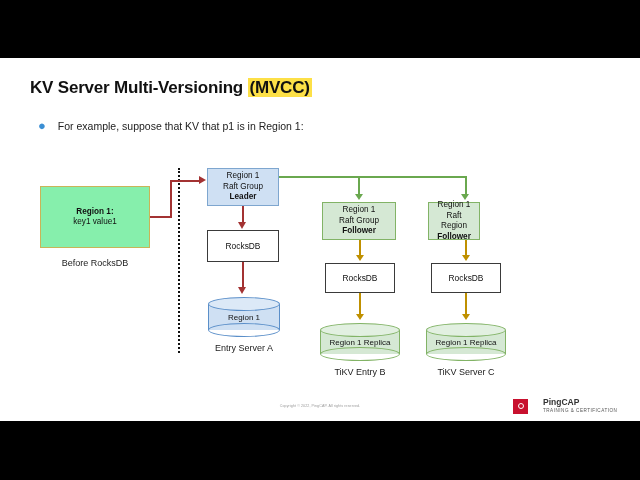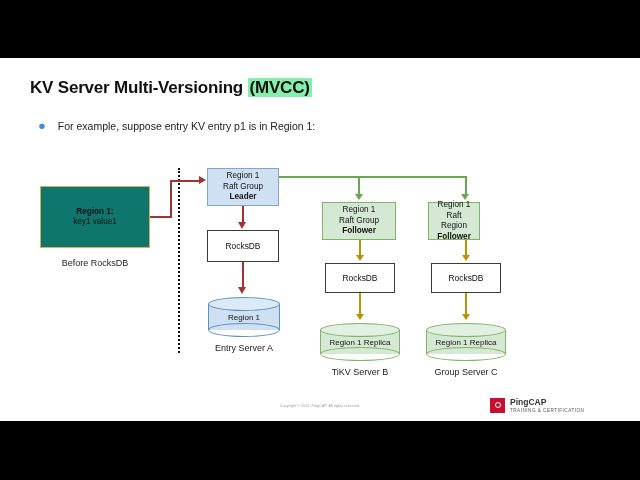--- a/index.html
+++ b/index.html
@@ -1,35 +1,35 @@
 <!DOCTYPE html>
 <html><head>
 <meta charset="utf-8">
 <style>
   html,body{margin:0;padding:0;background:#000;}
   body{width:640px;height:480px;overflow:hidden;font-family:"Liberation Sans",sans-serif;}
   #stage{position:relative;width:640px;height:480px;background:#000;}
   #slide{position:absolute;left:0;top:58px;width:640px;height:363px;background:#fff;}
 
   #title{position:absolute;left:30px;top:20px;font-size:17px;font-weight:bold;color:#111;letter-spacing:-.2px;white-space:nowrap;}
-  #title .hl{background:#86efac;padding:0 2px;}
+  #title .hl{background:#fde047;padding:0 2px;}
 
   #bullet-row{position:absolute;left:38px;top:62px;width:520px;display:flex;align-items:flex-start;}
   #bullet-dot{color:#3b8fd4;font-size:13px;line-height:12px;margin-right:12px;}
   #bullet-text{font-size:10.5px;color:#222;line-height:13px;}
 
   .divider{position:absolute;left:178px;top:110px;width:0;height:185px;
     border-left:2px dotted #111;}
 
   .node{position:absolute;box-sizing:border-box;display:flex;flex-direction:column;
     align-items:center;justify-content:center;text-align:center;font-size:8.2px;
     line-height:10.5px;color:#111;}
   .node b{font-weight:bold;}
 
-  .yellowbox{left:40px;top:128px;width:110px;height:62px;background:#0f766e;border:1px solid #c9b458;}
+  .yellowbox{left:40px;top:128px;width:110px;height:62px;background:#86efac;border:1px solid #c9b458;}
   .yellowbox .l1{font-weight:bold;}
   .caption{position:absolute;font-size:9px;color:#222;text-align:center;}
 
   .bluebox{left:207px;top:110px;width:72px;height:38px;background:#cfe0f3;border:1px solid #7ea6cf;}
   .greenbox{background:#d5e8d4;border:1px solid #82b366;}
   .gb1{left:322px;top:144px;width:74px;height:38px;}
   .gb2{left:428px;top:144px;width:52px;height:38px;}
 
   .whitebox{background:#fff;border:1px solid #3a3a3a;font-size:8.4px;}
   .wb-a{left:207px;top:172px;width:72px;height:32px;}
@@ -61,40 +61,40 @@
   .vgold{background:#bf9000;width:1.5px;}
 
   .arrow{position:absolute;width:0;height:0;}
   .ar-down-red{border-left:4.5px solid transparent;border-right:4.5px solid transparent;border-top:7px solid #a33232;}
   .ar-right-red{border-top:4.5px solid transparent;border-bottom:4.5px solid transparent;border-left:7px solid #a33232;}
   .ar-down-green{border-left:4px solid transparent;border-right:4px solid transparent;border-top:6.5px solid #6aa84f;}
   .ar-down-gold{border-left:4px solid transparent;border-right:4px solid transparent;border-top:6.5px solid #bf9000;}
 
   #copyright{position:absolute;left:0;right:0;top:346px;text-align:center;font-size:3.6px;color:#9a9a9a;letter-spacing:.1px;}
 
-  #logo{position:absolute;left:490px;top:340px;display:flex;align-items:flex-start;}
+  #logo{position:absolute;left:513px;top:340px;display:flex;align-items:center;gap:10px;}
   #logo-mark{width:15px;height:15px;background:#c8102e;position:relative;margin-right:5px;}
   #logo-mark::after{content:"";position:absolute;left:4.5px;top:4px;width:6px;height:6px;
     border:1.5px solid #fff;border-radius:50%;box-sizing:border-box;}
   #logo-txt1{font-size:8.5px;font-weight:bold;color:#333;line-height:9px;}
   #logo-txt2{font-size:4.6px;color:#555;letter-spacing:.5px;line-height:7px;}
 </style>
 </head>
 <body>
 
 <div id="stage">
   <div id="slide">
 
     <div id="title">
       <span>KV Server Multi-Versioning </span><span class="hl">(MVCC)</span>
     </div>
 
     <div id="bullet-row">
       <span id="bullet-dot">●</span>
-      <span id="bullet-text">For example, suppose entry KV entry p1 is in Region 1:</span>
+      <span id="bullet-text">For example, suppose that KV that p1 is in Region 1:</span>
     </div>
 
     <div class="divider"></div>
 
     <div class="node yellowbox">
       <div class="l1">Region 1:</div>
       <div>key1 value1</div>
     </div>
     <div class="caption" style="left:40px;top:200px;width:110px;">Before RocksDB</div>
 
@@ -146,21 +146,21 @@
     </div>
     <div class="ln vgold" style="left:359px;top:235px;height:22px;"></div>
     <div class="arrow ar-down-gold" style="left:356px;top:256px;"></div>
 
     <div class="cyl cyl-green cyl-g1">
       <div class="body"></div>
       <div class="bot"></div>
       <div class="top"></div>
       <div class="lbl">Region 1 Replica</div>
     </div>
-    <div class="caption" style="left:314px;top:309px;width:92px;">TiKV Server B</div>
+    <div class="caption" style="left:314px;top:309px;width:92px;">TiKV Entry B</div>
 
     <div class="node greenbox gb2">
       <div>Region 1 Raft</div>
       <div>Region</div>
       <div><b>Follower</b></div>
     </div>
     <div class="ln vgold" style="left:465px;top:182px;height:16px;"></div>
     <div class="arrow ar-down-gold" style="left:462px;top:197px;"></div>
 
     <div class="node whitebox wb-c">
@@ -168,21 +168,21 @@
     </div>
     <div class="ln vgold" style="left:465px;top:235px;height:22px;"></div>
     <div class="arrow ar-down-gold" style="left:462px;top:256px;"></div>
 
     <div class="cyl cyl-green cyl-g2">
       <div class="body"></div>
       <div class="bot"></div>
       <div class="top"></div>
       <div class="lbl">Region 1 Replica</div>
     </div>
-    <div class="caption" style="left:420px;top:309px;width:92px;">Group Server C</div>
+    <div class="caption" style="left:420px;top:309px;width:92px;">TiKV Server C</div>
 
     <div id="copyright">Copyright © 2022, PingCAP. All rights reserved.</div>
 
     <div id="logo">
       <div id="logo-mark"></div>
       <div>
         <div id="logo-txt1">PingCAP</div>
         <div id="logo-txt2">TRAINING &amp; CERTIFICATION</div>
       </div>
     </div>

